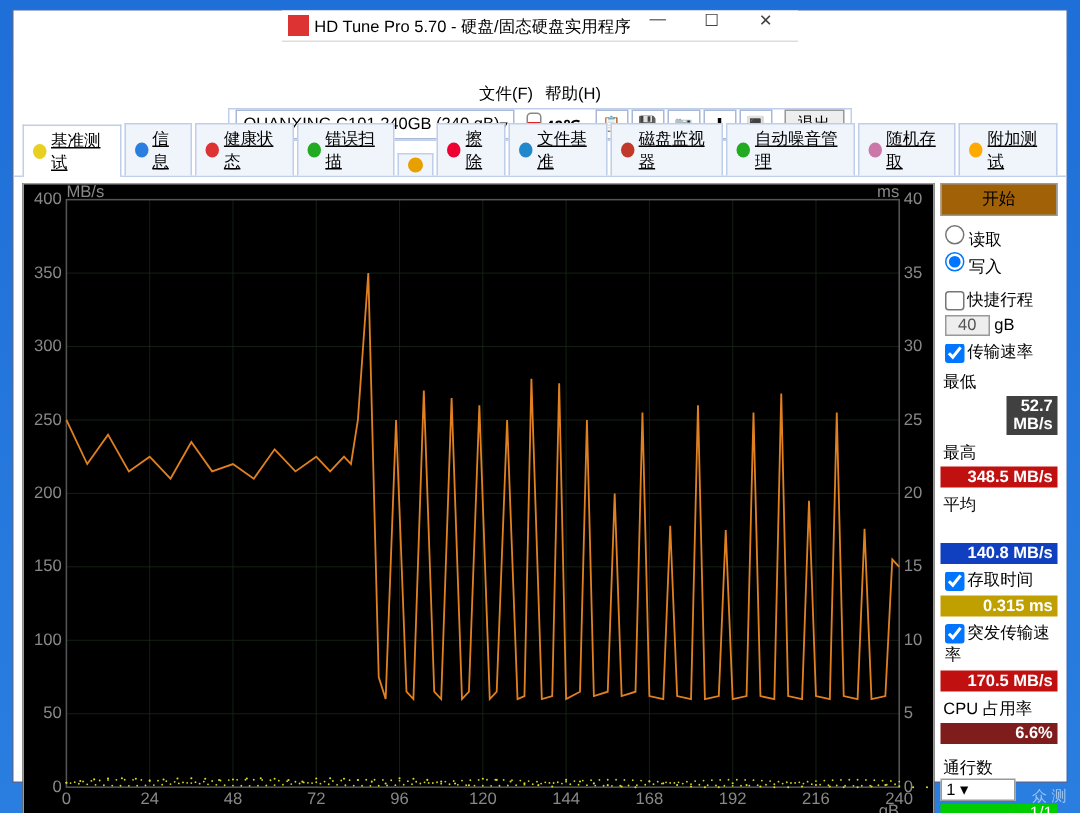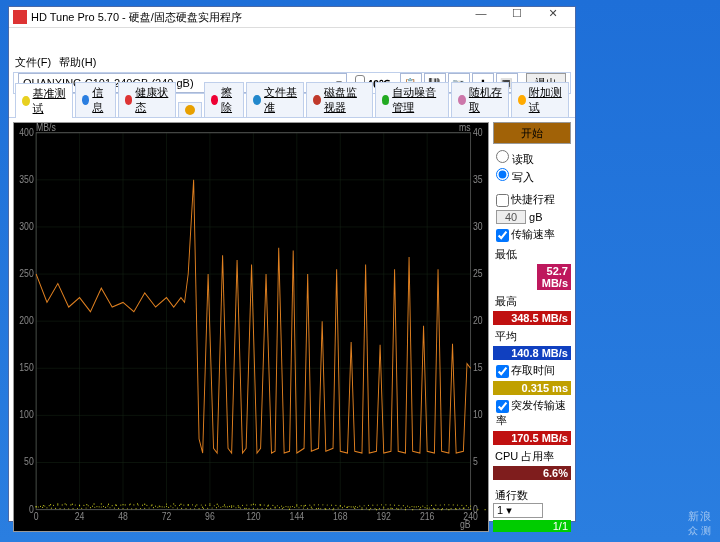--- a/index.html
+++ b/index.html
@@ -1,17 +1,17 @@
 <!DOCTYPE html>
 <html><head>
 <meta charset="utf-8">
 <style>
 * { box-sizing: border-box; margin: 0; padding: 0; font-family: "Microsoft YaHei", Tahoma, sans-serif; font-size: 11px; }
 body { background: linear-gradient(#1e6fd8, #2a7ee0); width: 720px; height: 542px; overflow: hidden; }
-.window { position: absolute; top: 6px; left: 8px; width: 568px; height: 516px; background: #fff; border: 1px solid #4969a8; display: flex; flex-direction: column; }
+.window { position: absolute; top: 6px; left: 8px; width: 704px; height: 516px; background: #fff; border: 1px solid #4969a8; display: flex; flex-direction: column; align-items: center; }
 .titlebar { height: 22px; background: #fff; display: flex; align-items: center; padding: 0 4px; border-bottom: 1px solid #ddd; }
 .titlebar .icon { width: 14px; height: 14px; background: #d33; margin-right: 4px; display: inline-block; }
 .titlebar .title { flex: 1; color: #000; }
 .titlebar .ctl { width: 36px; height: 20px; text-align: center; color: #444; cursor: pointer; }
 .menubar { height: 18px; display: flex; align-items: center; padding: 0 6px; gap: 8px; color: #000; margin-top: 27px; }
 .menubar span { cursor: default; }
 .toolbar { height: 26px; border: 1px solid #bfcfeb; margin: 2px 4px; display: flex; align-items: center; padding: 0 4px; }
 .drive-select { flex: 1; height: 20px; border: 1px solid #a9b8d6; background: #fff; padding: 0 4px; display: flex; align-items: center; justify-content: space-between; margin-right: 8px; }
 .temp { display: flex; align-items: center; gap: 2px; margin-right: 8px; }
 .therm { width: 10px; height: 16px; background: linear-gradient(#fff 40%, #d22 40%); border: 1px solid #888; border-radius: 3px; }
@@ -26,23 +26,23 @@
 .chart-area svg { width: 100%; height: 100%; }
 .side { width: 78px; display: flex; flex-direction: column; gap: 2px; font-size: 10px; }
 .start-btn { height: 22px; border: 1px solid #999; background: #a16207; text-align: center; line-height: 20px; }
 .radio-group { padding: 3px; }
 .radio-group label { display: block; margin: 1px 0; }
 .chk { padding: 1px 3px; }
 .chk input { margin-right: 2px; vertical-align: middle; }
 .small-input { width: 30px; border: 1px solid #999; text-align: center; background: #eee; }
 .stat-label { margin-top: 2px; padding: 0 2px; }
 .stat-val { padding: 1px 3px; color: #fff; font-weight: bold; text-align: right; }
-.v-green { background: #be185d; margin-left: 44px; }
+.v-green { background: #404040; margin-left: 44px; }
 .v-red   { background: #c01010; }
-.v-blue  { background: #1040c0; }
+.v-blue  { background: #1040c0; margin-top: 16px; }
 .v-yellow{ background: #c0a000; }
 .v-black { background: #7f1d1d; }
 .run-group { margin-top: 4px; }
 .run-input { width: 50px; border: 1px solid #999; background: #fff; display: inline-block; text-align: left; padding: 0 3px; }
 .progress { height: 12px; background: #0c0; text-align: right; padding: 0 3px; color: #fff; margin-top: 2px; }
 .watermark { position: absolute; right: 6px; bottom: 4px; color: rgba(255,255,255,.55); font-size: 14px; letter-spacing: 1px; font-family: "SimHei"; }
 .watermark small { display: block; font-size: 10px; letter-spacing: 3px; }
 </style>
 </head>
 <body>
@@ -83,20 +83,24 @@
         <span class="dot" style="background: rgb(232, 208, 32);"></span>
         <span>基准测试</span>
       </div>
       <div class="tab">
         <span class="dot" style="background: rgb(42, 126, 224);"></span>
         <span>信息</span>
       </div>
       <div class="tab">
         <span class="dot" style="background: rgb(221, 51, 51);"></span>
         <span>健康状态</span>
+      </div>
+      <div class="tab">
+        <span class="dot" style="background: rgb(34, 170, 34);"></span>
+        <span>错误扫描</span>
       </div>
       <div class="tab">
         <span class="dot" style="background: rgb(232, 160, 0);"></span>
       </div>
       <div class="tab">
         <span class="dot" style="background: rgb(238, 0, 51);"></span>
         <span>擦除</span>
       </div>
       <div class="tab">
         <span class="dot" style="background: rgb(34, 136, 204);"></span>

